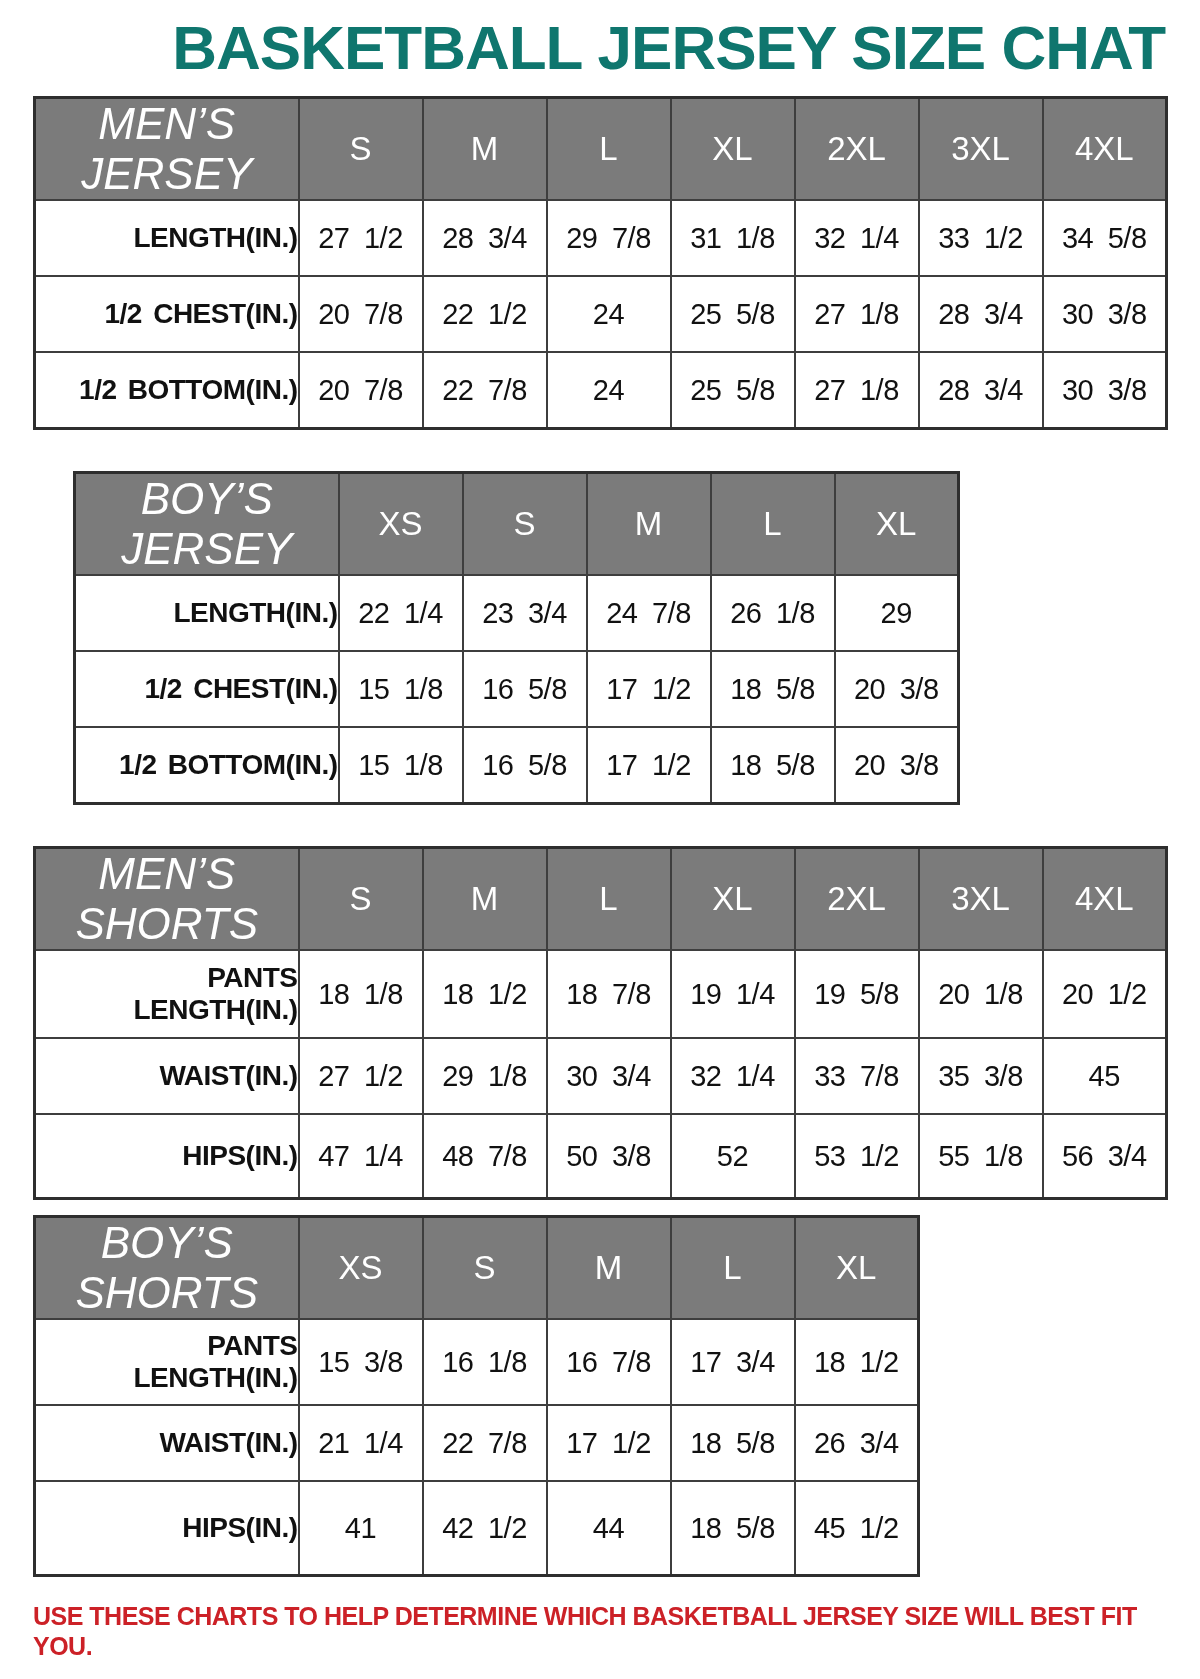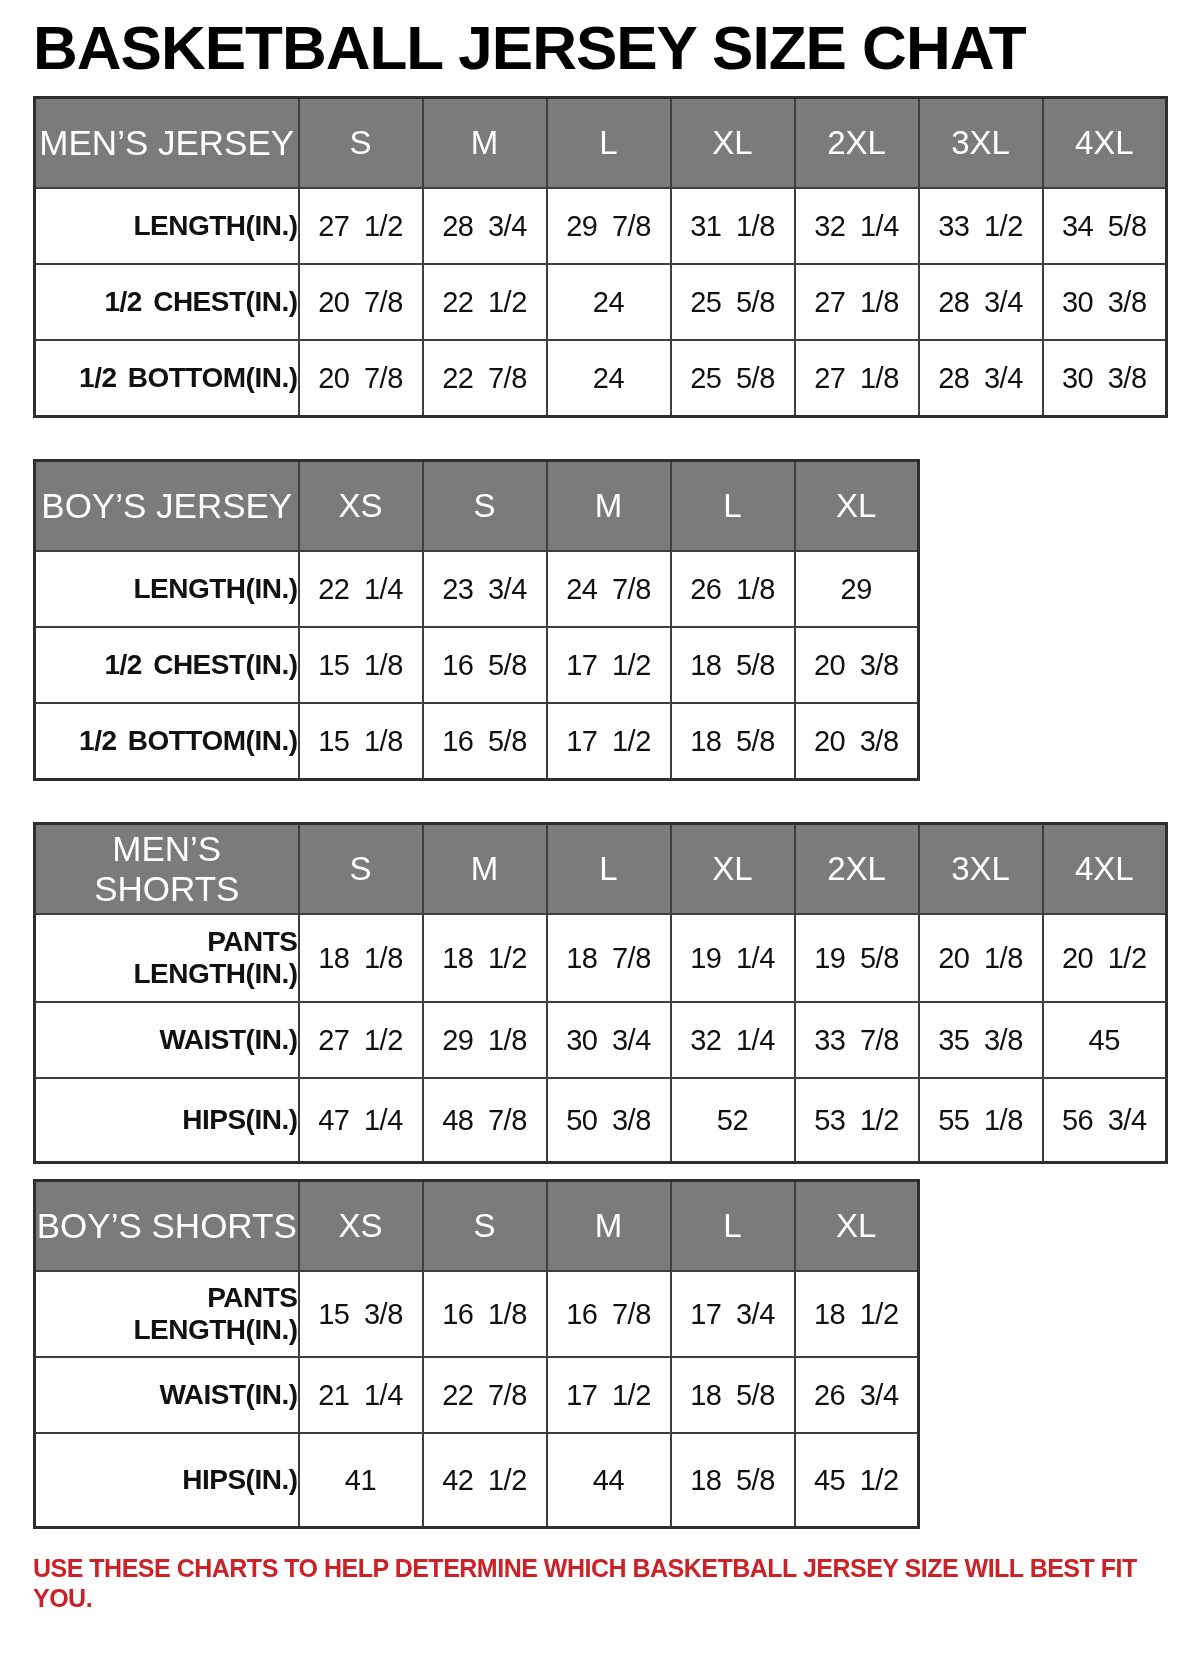--- a/index.html
+++ b/index.html
@@ -1,22 +1,22 @@
 <!DOCTYPE html>
 <html><head>
 <meta charset="utf-8">
 <style>
   html, body { margin: 0; padding: 0; background: #ffffff; }
   body { width: 1200px; font-family: "Liberation Sans", "DejaVu Sans", sans-serif; }
   .page { padding: 14px 35px 30px 33px; }
 
   .title {
-    margin: 0; color: #000000;
+    margin: 0; color: #0f766e;
     font-size: 62px; font-weight: 700; line-height: 1.1;
-    letter-spacing: -1px; white-space: nowrap;
+    letter-spacing: -1px; white-space: nowrap; text-align: right;
   }
   .note {
     color: #cc2127; font-weight: 700;
     font-size: 26px; line-height: 1.2;
     white-space: pre-line; letter-spacing: -0.5px;
   }
   .note-top { margin-top: 8px; }
   .note-bottom { margin-top: 24px; font-size: 25px; }
 
   table.size-table {
@@ -24,31 +24,31 @@
     border: 3px solid #2e2e2e;
   }
   table.size-table th, table.size-table td {
     border: 2px solid #3e3e3e; padding: 0; text-align: center; vertical-align: middle;
     overflow: hidden;
   }
   table.size-table thead th {
     background: #7b7b7b; color: #ffffff; font-weight: 400;
     font-size: 33px; height: 88px; letter-spacing: 0;
   }
-  table.size-table thead th.table-title-cell { font-size: 35px; }
+  table.size-table thead th.table-title-cell { font-size: 44px; font-style: italic; }
   table.size-table tbody td {
     color: #111; font-size: 29px; font-weight: 400;
     height: 74px; letter-spacing: -0.5px; word-spacing: 7px;
   }
   table.size-table tbody td.row-label-cell {
     font-weight: 700; font-size: 28px; letter-spacing: -0.5px; word-spacing: 4px;
     white-space: pre-line; line-height: 1.15; text-align: right;
   }
   .t1 { margin-top: 14px; }
-  .t2 { margin-top: 41px; }
+  .t2 { margin-top: 41px; margin-left: 40px; }
   .t3 { margin-top: 41px; border-radius: 26px; }
   .t4 { margin-top: 15px; }
   .t3 tbody tr:nth-child(1) td { height: 86px; }
   .t3 tbody tr:nth-child(3) td { height: 82px; }
   .t4 tbody tr:nth-child(1) td { height: 84px; }
   .t4 tbody tr:nth-child(3) td { height: 92px; }
 </style>
 </head>
 <body>
 

